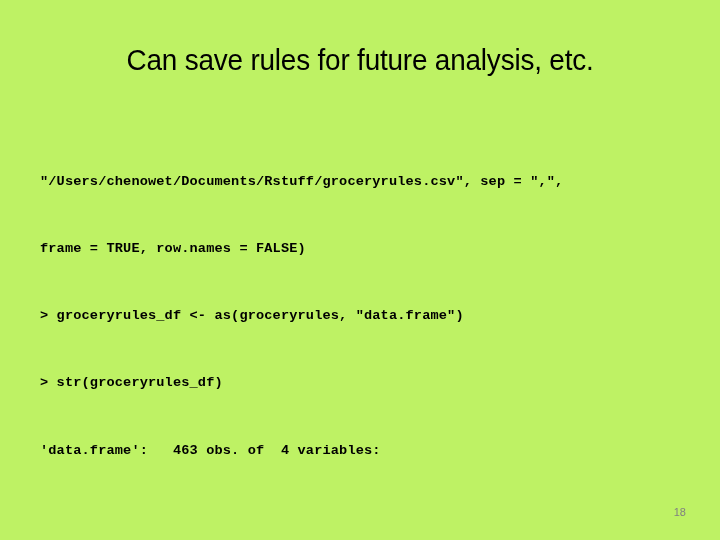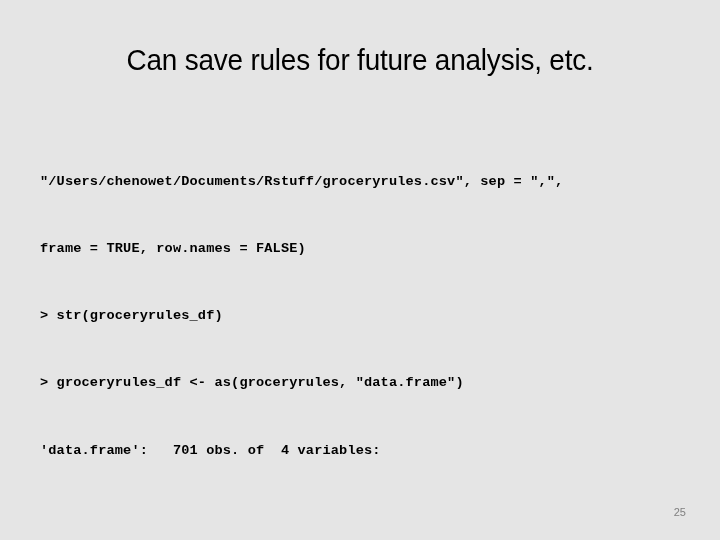--- a/index.html
+++ b/index.html
@@ -11,21 +11,21 @@
     height: 540px;
     background: #ffffff;
     font-family: "Liberation Sans", sans-serif;
     overflow: hidden;
     position: relative;
   }
 
   .slide {
     position: absolute;
     inset: 0;
-    background: #e5e5e5;
+    background: #bef264;
   }
 
   .slide-title {
     position: absolute;
     left: 0;
     top: 44px;
     width: 720px;
     text-align: center;
     font-family: "Liberation Sans", sans-serif;
     font-size: 30px;
@@ -70,25 +70,25 @@
 </head>
 <body>
 
 <div class="slide">
 
   <div class="slide-title">Can save rules for future analysis, etc.</div>
 
   <div class="console-block">
     <span class="console-line">"/Users/chenowet/Documents/Rstuff/groceryrules.csv", sep = ",",</span>
     <span class="console-line">frame = TRUE, row.names = FALSE)</span>
+    <span class="console-line">&gt; groceryrules_df &lt;- as(groceryrules, "data.frame")</span>
     <span class="console-line">&gt; str(groceryrules_df)</span>
-    <span class="console-line">&gt; groceryrules_df &lt;- as(groceryrules, "data.frame")</span>
-    <span class="console-line">'data.frame':   701 obs. of  4 variables:</span>
+    <span class="console-line">'data.frame':   463 obs. of  4 variables:</span>
     
     
     
     
     
   </div>
 
-  <div class="page-number">25</div>
+  <div class="page-number">18</div>
 
 </div>
 
 </body></html>

